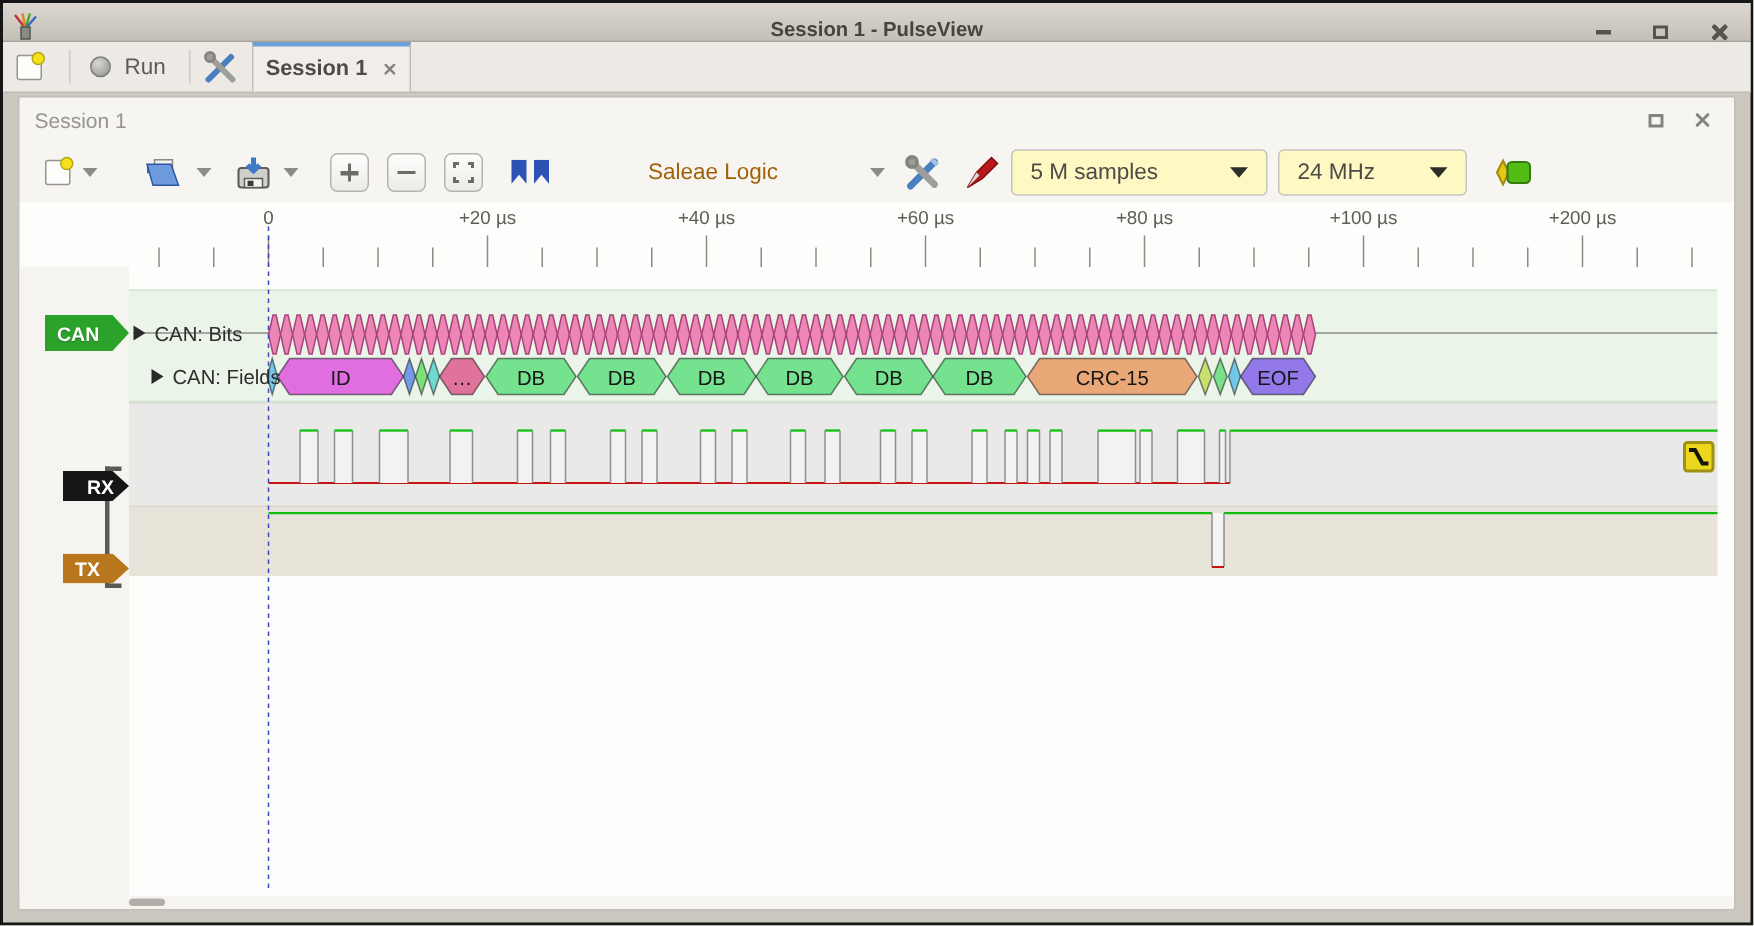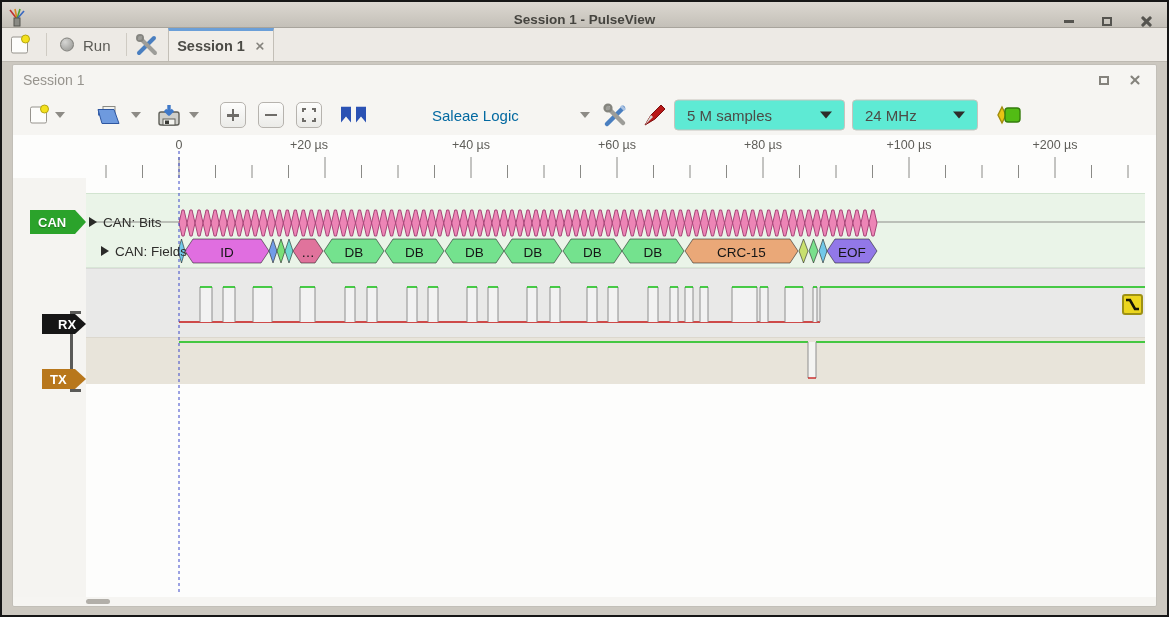--- a/index.html
+++ b/index.html
@@ -39,22 +39,22 @@
 
   
   .session-toolbar { height:40px; position:relative; flex:0 0 auto; }
   .st-abs { position:absolute; top:50%; transform:translateY(-50%); }
   .caret { width:0; height:0; border-left:5px solid transparent; border-right:5px solid transparent; border-top:6px solid #8d8b86; }
   .tool-btn { width:26px; height:26px; border:1px solid #b6b3ae; border-radius:5px; background:linear-gradient(#fdfdfc,#ebebe8); display:flex; align-items:center; justify-content:center; }
   .plus-glyph { position:relative; width:12px; height:12px; }
   .plus-glyph::before { content:""; position:absolute; left:0; top:5px; width:12px; height:2.5px; background:#6e6c68; }
   .plus-glyph::after { content:""; position:absolute; left:4.75px; top:0; width:2.5px; height:12px; background:#6e6c68; }
   .minus-glyph { width:12px; height:2.5px; background:#6e6c68; }
-  .device-label { font-size:15px; color:#0369a1;text-align:right; }
-  .combo { height:31px; border:1px solid #c6c3bd; border-radius:4px; background:#5eead4; display:flex; align-items:center; padding:0 12px; }
+  .device-label { font-size:15px; color:#a16207;text-align:right; }
+  .combo { height:31px; border:1px solid #c6c3bd; border-radius:4px; background:#fef9c3; display:flex; align-items:center; padding:0 12px; }
   .combo-text { font-size:15px; color:#4c4b47; }
   .combo-caret { margin-left:auto; width:0; height:0; border-left:6px solid transparent; border-right:6px solid transparent; border-top:7px solid #2e2d2a; }
 
   
   .trace-view { position:relative; height:462px; background:#fdfdfc; flex:0 0 auto; overflow:hidden; }
   .gutter { position:absolute; left:0; top:43px; bottom:0; width:73px; background:#f5f4f1; }
   .band { position:absolute; left:73px; width:1059px; }
   .band-decoder { top:58px; height:75px; background:#eaf4e8; border-top:1px solid #d2e4d0; border-bottom:1px solid #d8e6d6; }
   .band-rx { top:133px; height:69px; background:#e9e9e8; border-top:1px solid #d9d9d8; }
   .band-tx { top:202px; height:47px; background:#e8e4da; border-top:1px solid #dcd8ce; }
@@ -189,21 +189,21 @@
     </div>
 
     <div class="trace-view">
       <div class="gutter"></div>
       <div class="band band-decoder"></div>
       <div class="band band-rx"></div>
       <div class="band band-tx"></div>
 
       <div id="ruler-labels">
           <div class="ruler-label" style="left: 166px;">0</div>
-          <div class="ruler-label" style="left: 296px;">+20 µs</div>
+          <div class="ruler-label" style="left: 312px;">+20 µs</div>
           <div class="ruler-label" style="left: 458px;">+40 µs</div>
           <div class="ruler-label" style="left: 604px;">+60 µs</div>
           <div class="ruler-label" style="left: 750px;">+80 µs</div>
           <div class="ruler-label" style="left: 896px;">+100 µs</div>
           <div class="ruler-label" style="left: 1042px;">+200 µs</div>
         </div>
 
       <svg id="trace-svg" width="1141" height="462" viewBox="0 0 1141 462">
           <g>
             <line x1="93" y1="30" x2="93" y2="43" stroke="#8a8a86" stroke-width="1"></line>

